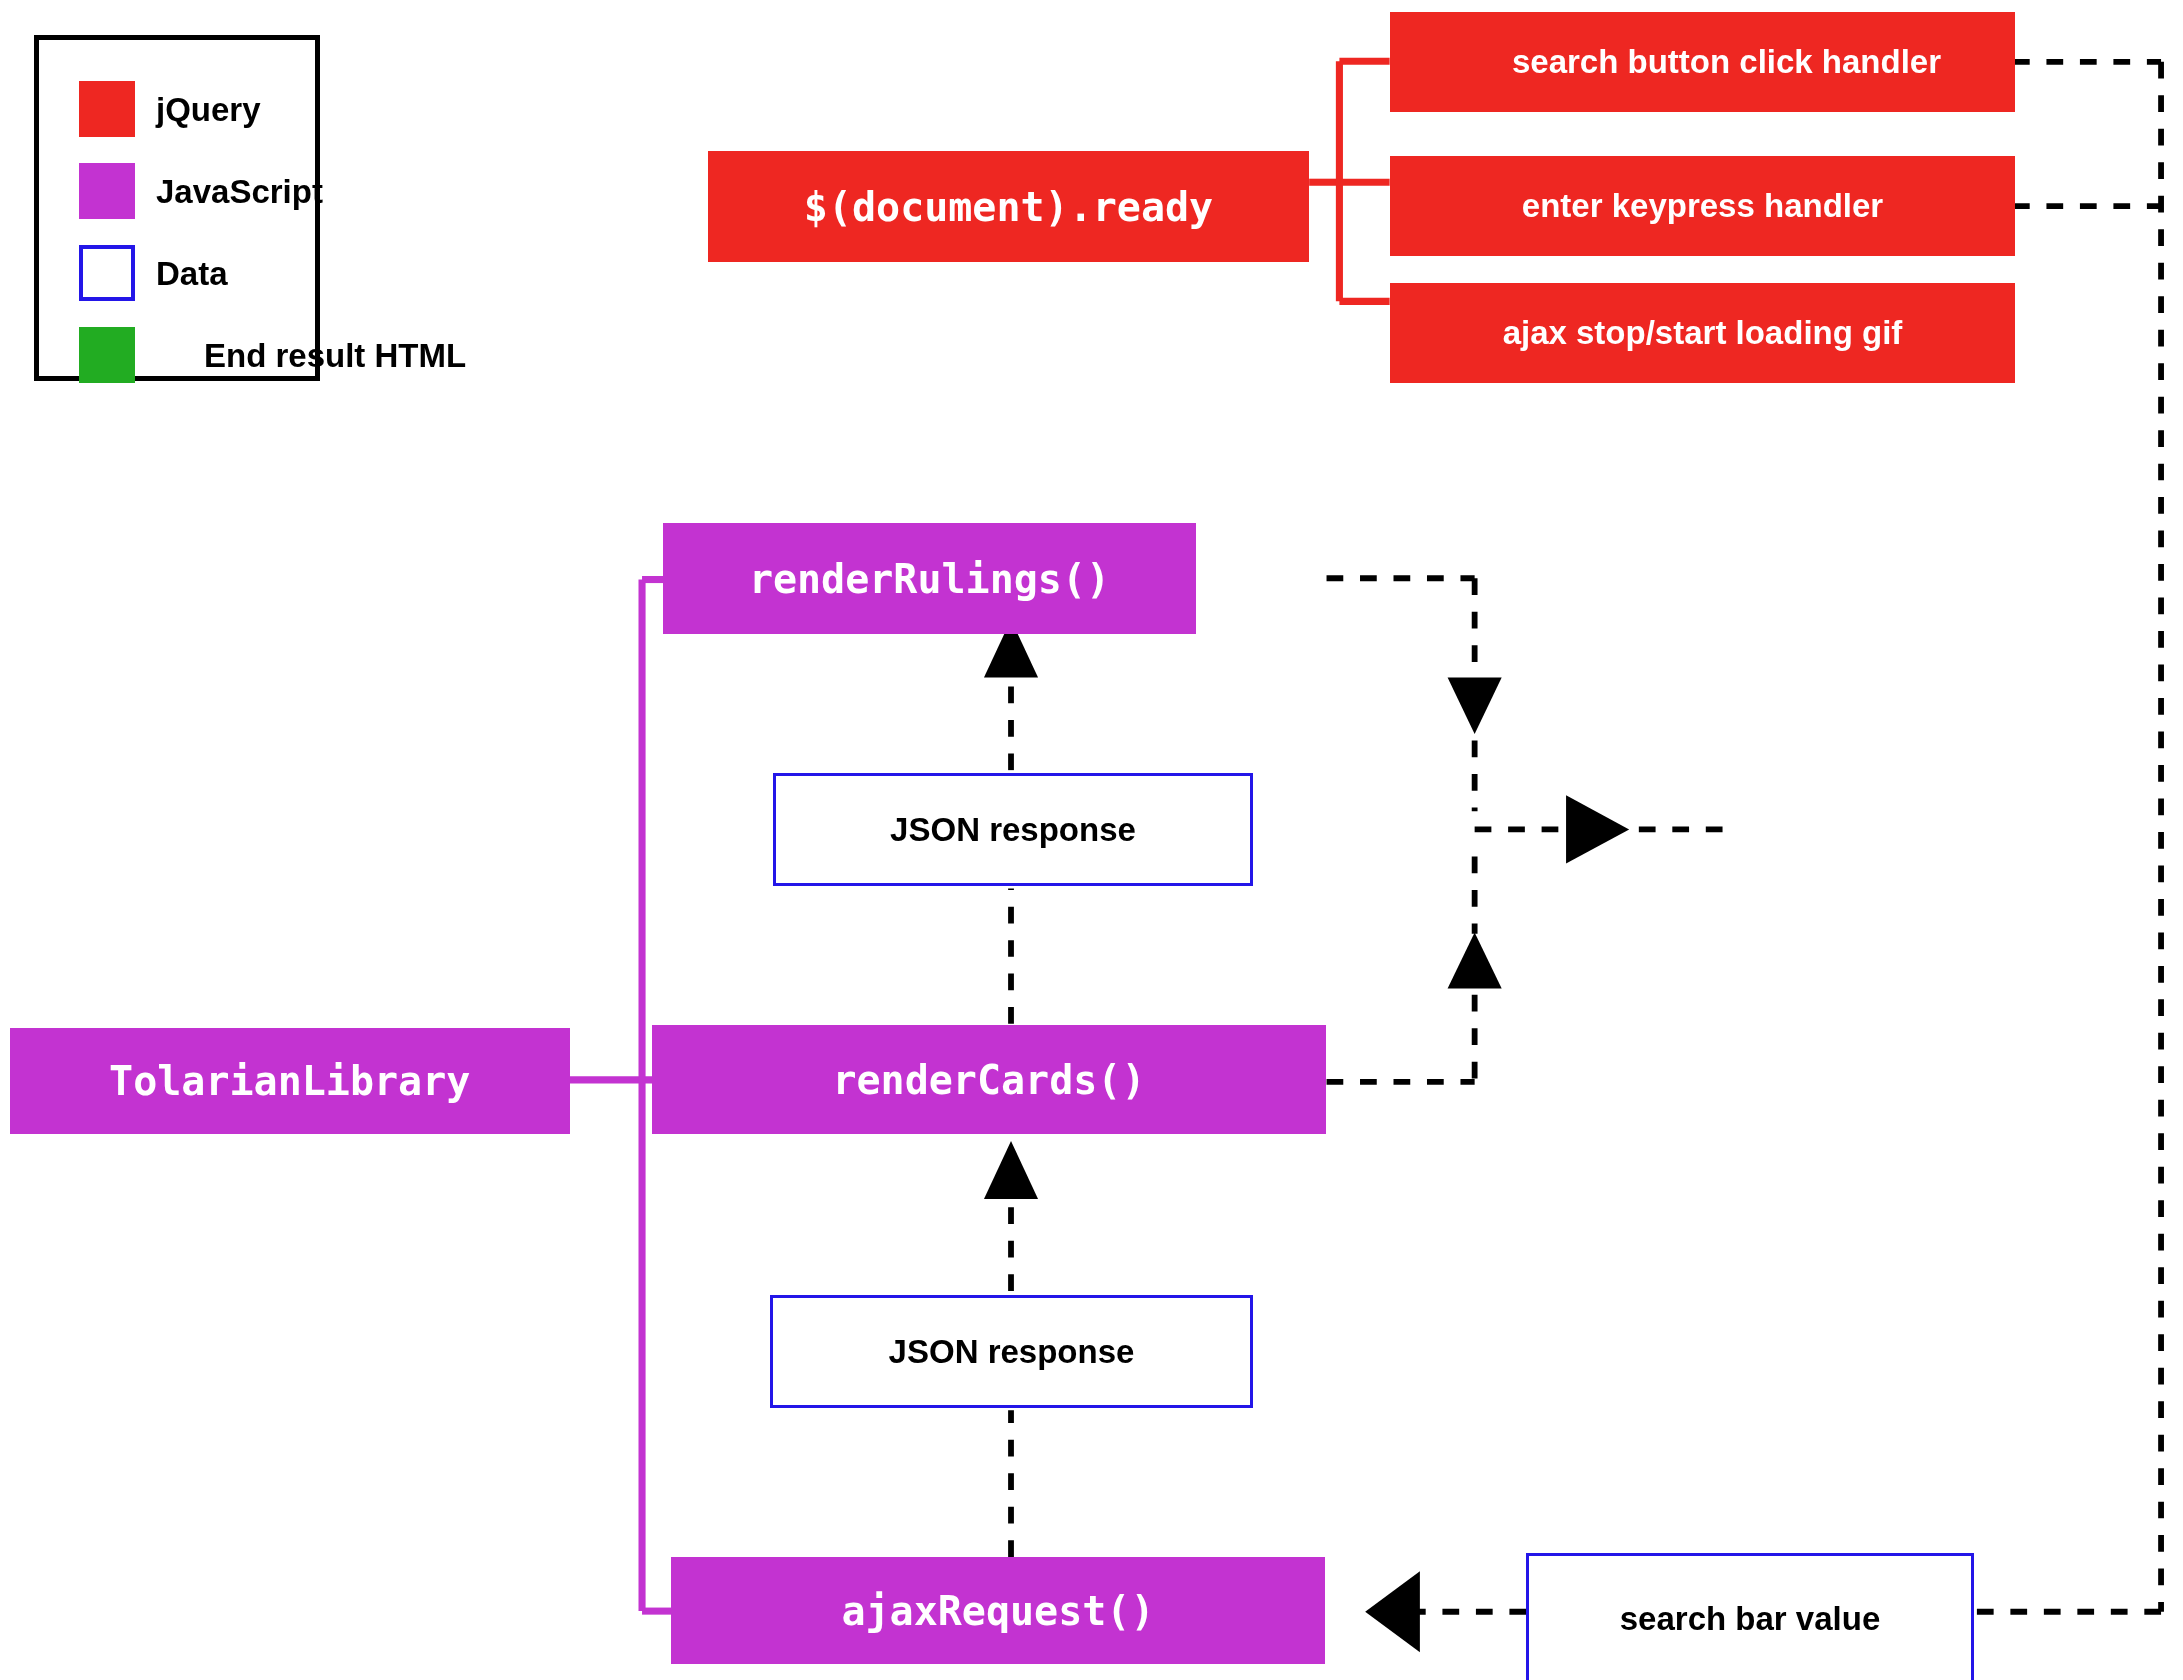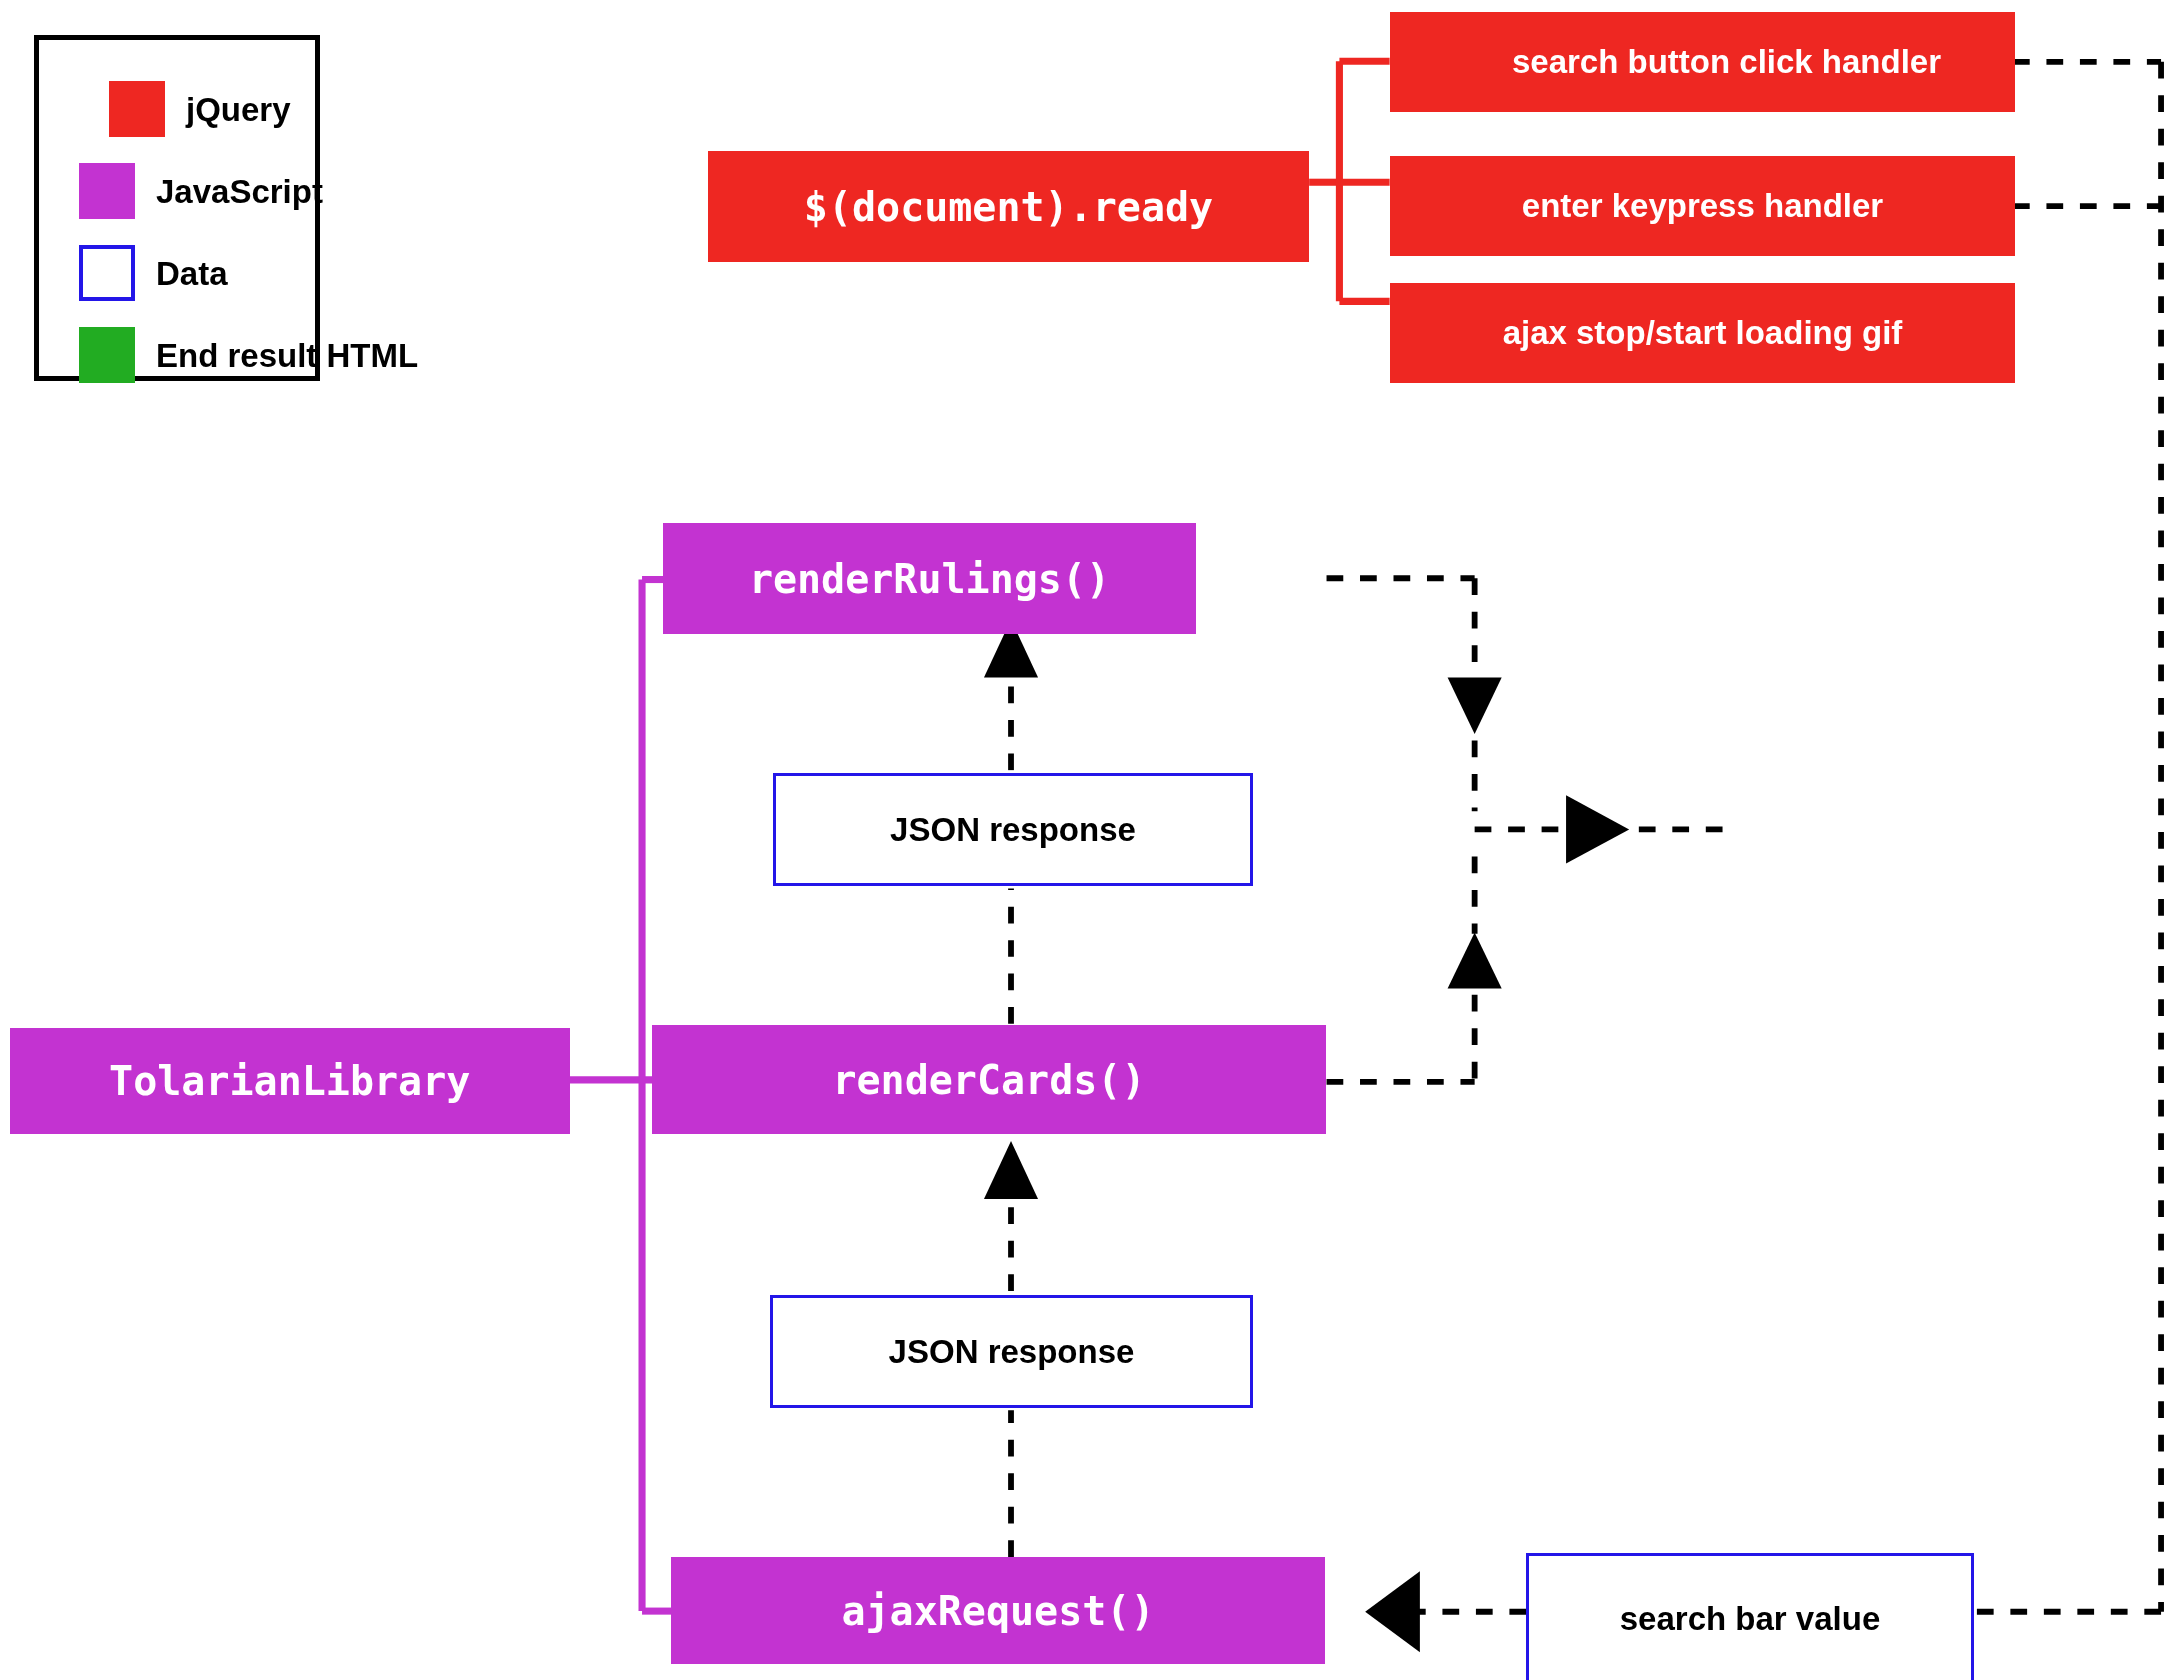--- a/index.html
+++ b/index.html
@@ -85,33 +85,33 @@
       <line x1="2970" y1="96" x2="3356" y2="96"></line>
       <line x1="2970" y1="320" x2="3356" y2="320"></line>
       <line x1="3356" y1="96" x2="3356" y2="2503"></line>
       <line x1="3356" y1="2503" x2="3065" y2="2503"></line>
       <line x1="2370" y1="2503" x2="2200" y2="2503"></line>
     </g>
     <polygon points="2205,2440 2205,2566 2120,2503" fill="#000000"></polygon>
   </svg>
 
   <div id="legend">
-    <div class="legend-row" style="left:40px;top:41px;margin-left:30px;">
+    <div class="legend-row" style="left:40px;top:41px;">
       <span class="swatch sw-red"></span>
       <span class="legend-label">jQuery</span>
     </div>
     <div class="legend-row" style="left:40px;top:123px;">
       <span class="swatch sw-purple"></span>
       <span class="legend-label">JavaScript</span>
     </div>
     <div class="legend-row" style="left:40px;top:205px;">
       <span class="swatch sw-data"></span>
       <span class="legend-label">Data</span>
     </div>
-    <div class="legend-row" style="left:40px;top:287px;">
+    <div class="legend-row" style="left:40px;top:287px;gap:48px;">
       <span class="swatch sw-green"></span>
       <span class="legend-label">End result HTML</span>
     </div>
   </div>
 
   <div class="node jq mono" style="left:708px;top:151px;width:601px;height:111px;font-size:40px;">$(document).ready</div>
 
   <div class="node jq sans" style="left:1390px;top:11.6px;width:625px;height:100px;font-size:33px;padding-left:48px;">search button click handler</div>
 
   <div class="node jq sans" style="left:1390px;top:283px;width:625px;height:100px;font-size:33px;">ajax stop/start loading gif</div>

